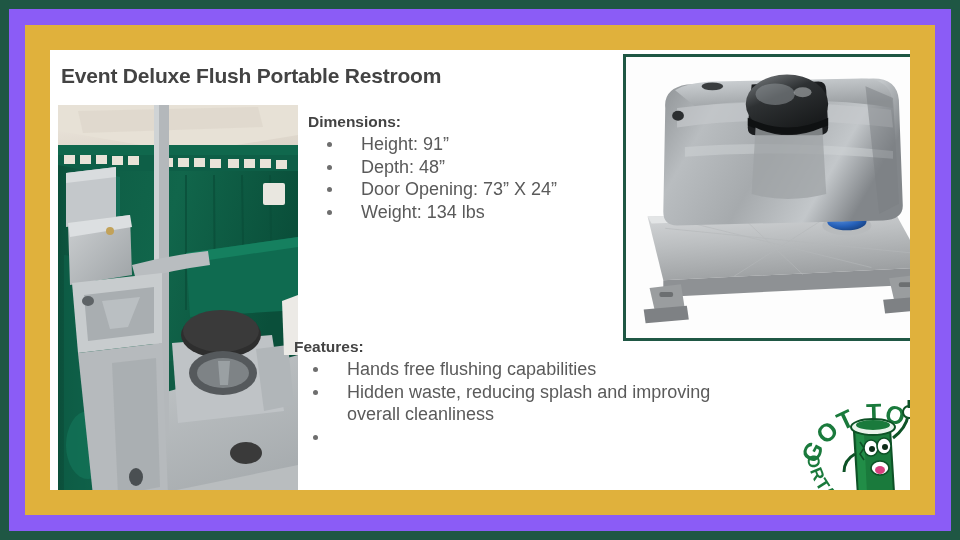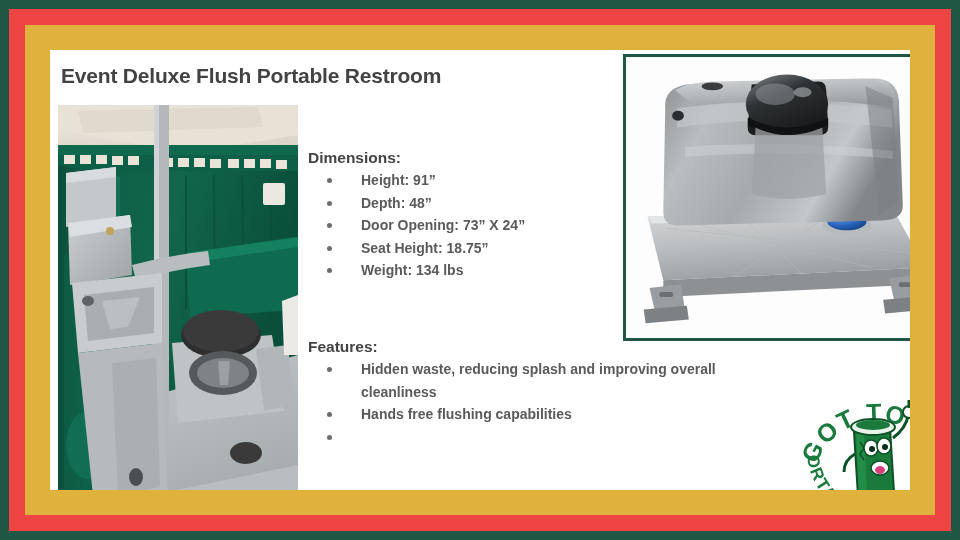--- a/index.html
+++ b/index.html
@@ -10,21 +10,21 @@
     position:relative;
   }
 
   
   .frame-outer{
     position:absolute; inset:0;
     background:#1f5744;
   }
   .frame-mint{
     position:absolute; left:9px; top:9px; right:9px; bottom:9px;
-    background:#ef4444;
+    background:#8b5cf6;
   }
   .frame-gold{
     position:absolute; left:16px; top:16px; right:16px; bottom:16px;
     background:#e0b13c;
   }
   .slide{
     position:absolute; left:25px; top:25px; right:25px; bottom:25px;
     background:#ffffff;
     overflow:hidden;
   }
@@ -59,44 +59,42 @@
     background:#ffffff;
     overflow:hidden;
   }
   .photo-tank-frame svg{ display:block; width:100%; height:100%; }
 
   
   .spec-block{
     position:absolute;
     left:258px; top:63px;
     width:300px;
-    margin-top:36px;
   }
   .features-block{
     position:absolute;
-    left:258px; top:288px;
+    left:244px; top:288px;
     width:430px;
   }
   .block-heading{
     font-size:15.5px;
     font-weight:bold;
     color:#434343;
     margin-bottom:2px;
   }
   ul.bullets{
     list-style:none;
     margin:0; padding:0;
   }
   ul.bullets li{
     position:relative;
     padding-left:53px;
-    font-size:14px;
+    font-size:18px;
     line-height:22.6px;
     color:#5a5a5a;
-    font-weight:bold;
   }
   ul.bullets li .dot{
     position:absolute;
     left:19px; top:9px;
     width:5px; height:5px;
     border-radius:50%;
     background:#6e6e6e;
   }
 
   
@@ -220,30 +218,29 @@
             <path d="M224 196 L240 190 L240 250 L226 250 Z" fill="#eceaE6"></path>
           </svg>
         </div>
 
         <div class="spec-block">
           <div class="block-heading">Dimensions:</div>
           <ul class="bullets">
             <li><span class="dot"></span><span>Height: 91”</span></li>
             <li><span class="dot"></span><span>Depth: 48”</span></li>
             <li><span class="dot"></span><span>Door Opening: 73” X 24”</span></li>
-            <li><span class="dot"></span><span>Seat Height: 18.75”</span></li>
             <li><span class="dot"></span><span>Weight: 134 lbs</span></li>
           </ul>
         </div>
 
         <div class="features-block">
           <div class="block-heading">Features:</div>
           <ul class="bullets">
+            <li><span class="dot"></span><span>Hands free flushing capabilities</span></li>
             <li><span class="dot"></span><span>Hidden waste, reducing splash and improving overall cleanliness</span></li>
-            <li><span class="dot"></span><span>Hands free flushing capabilities</span></li>
             <li><span class="dot"></span></li>
           </ul>
         </div>
 
         <div class="photo-tank-frame">
           <svg viewBox="0 0 325 287" preserveAspectRatio="none">
             <defs>
               <linearGradient id="tankBody" x1="0" y1="0" x2="1" y2="0.35">
                 <stop offset="0" stop-color="#8e9295"></stop>
                 <stop offset="0.25" stop-color="#b9bdc0"></stop>

